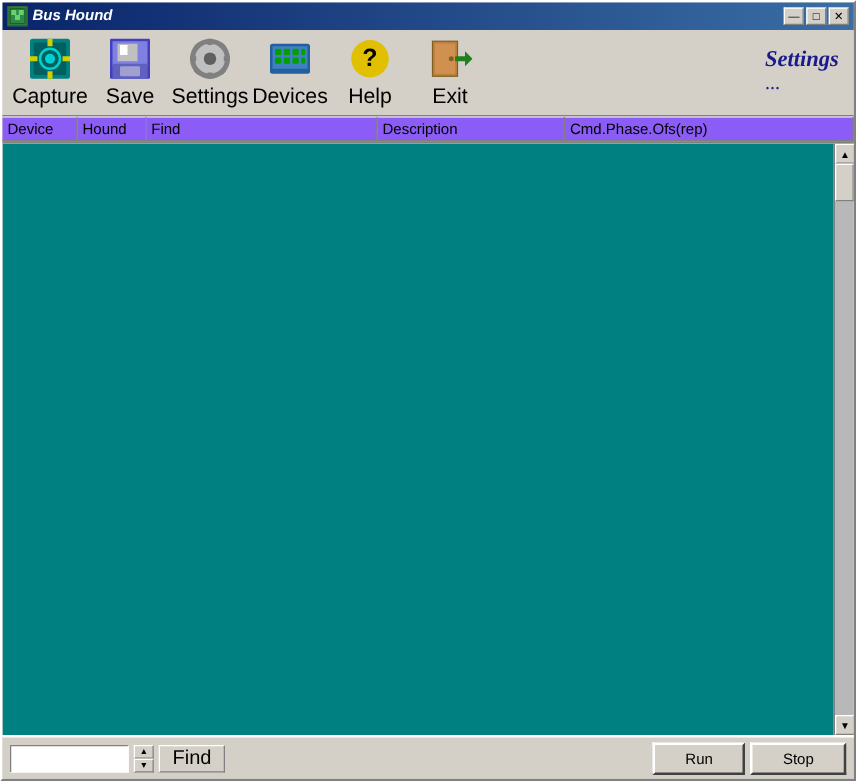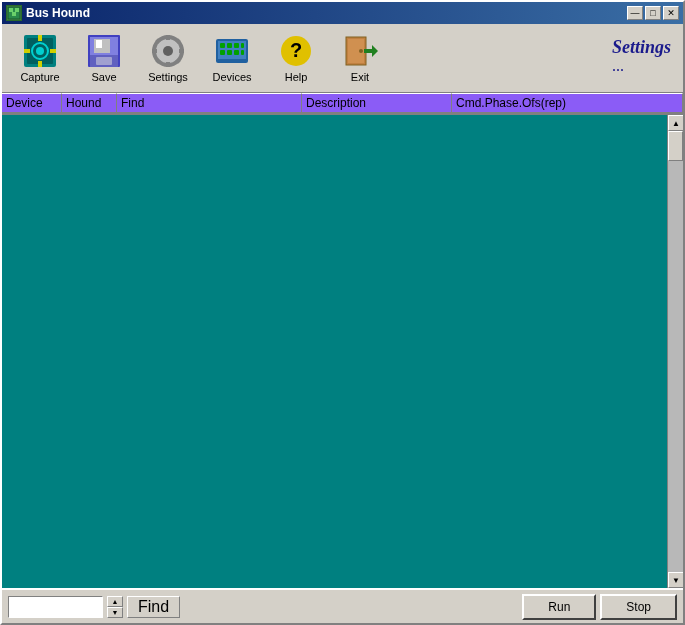--- a/index.html
+++ b/index.html
@@ -30,22 +30,23 @@
       height: 22px;
       display: flex;
       align-items: center;
       justify-content: space-between;
       padding: 0 4px;
       flex-shrink: 0;
     }
 
     .title-bar-left {
       display: flex;
-      align-items: center;
+      align-items: flex-start;
       gap: 4px;
+      font-style: italic;
     }
 
     .title-icon {
       width: 16px;
       height: 16px;
       background: #4a8a4a;
       border: 1px solid #2a6a2a;
       display: flex;
       align-items: center;
       justify-content: center;
@@ -111,21 +112,21 @@
 
     .toolbar-btn-icon {
       width: 36px;
       height: 36px;
       display: flex;
       align-items: center;
       justify-content: center;
     }
 
     .toolbar-btn-label {
-      font-size: 11px;
+      font-size: 17px;
       color: #000;
     }
 
     .perisoft-logo {
       position: absolute;
       right: 12px;
       top: 50%;
       transform: translateY(-50%);
       font-size: 18px;
       font-weight: bold;

